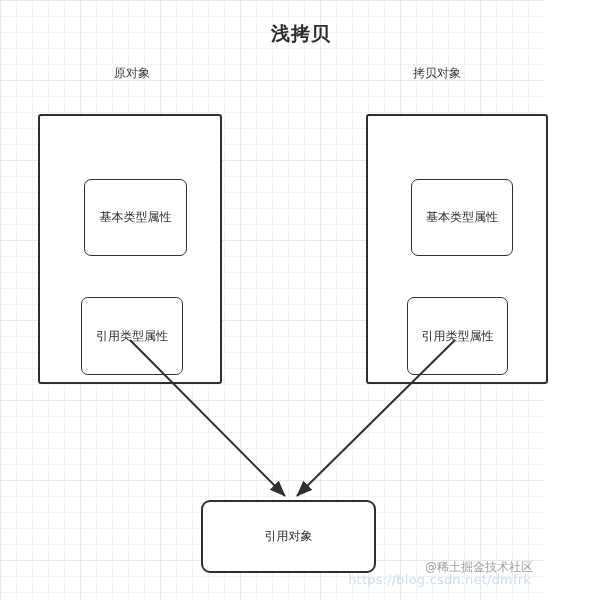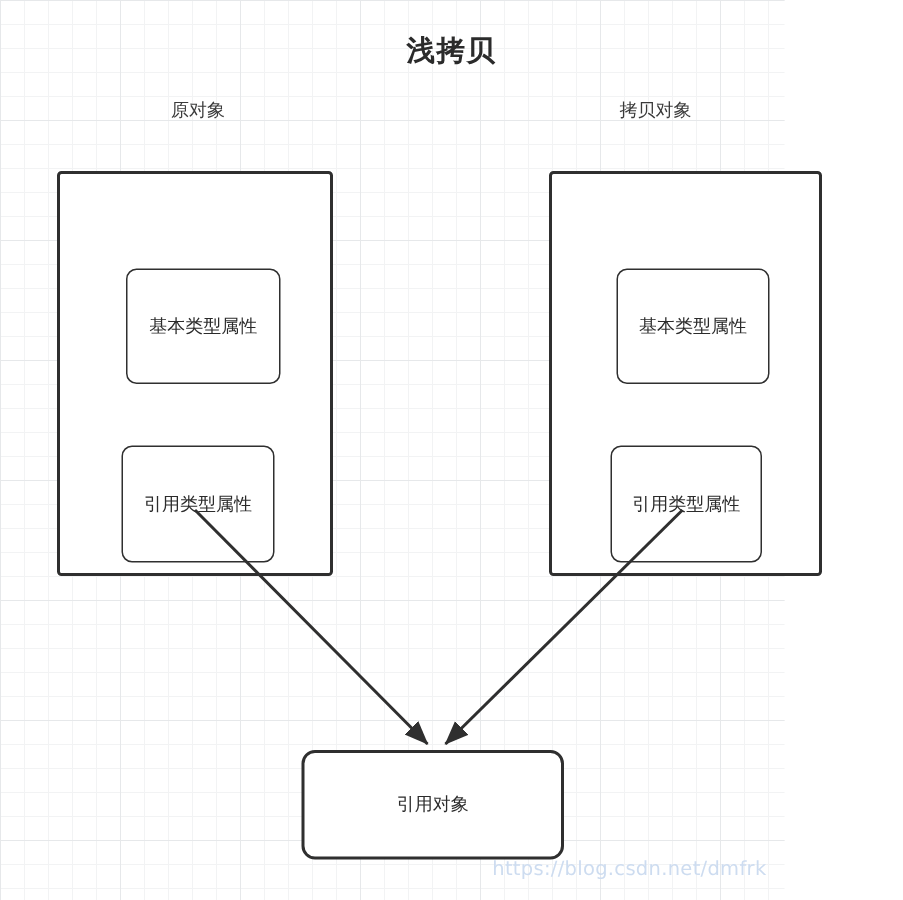--- a/index.html
+++ b/index.html
@@ -24,20 +24,21 @@
       linear-gradient(to right, #e6e8ea 1px, transparent 1px),
       linear-gradient(to bottom, #e6e8ea 1px, transparent 1px),
       linear-gradient(to right, #f2f3f4 1px, transparent 1px),
       linear-gradient(to bottom, #f2f3f4 1px, transparent 1px);
     background-size:
       80px 80px,
       80px 80px,
       16px 16px,
       16px 16px;
     background-position: 0 0, 0 0, 0 0, 0 0;
+    padding-left: 20px;
   }
 
   
   .diagram-title {
     position: absolute;
     left: 0;
     top: 21px;
     width: 602px;
     text-align: center;
     font-size: 19px;
@@ -169,14 +170,15 @@
       </marker>
     </defs>
 
     <line x1="130" y1="340" x2="285" y2="496" stroke="#2f2f2f" stroke-width="2" marker-end="url(#arrowhead)"></line>
 
     <line x1="455" y1="340" x2="297" y2="496" stroke="#2f2f2f" stroke-width="2" marker-end="url(#arrowhead)"></line>
   </svg>
 
   <div id="watermark-url">https://blog.csdn.net/dmfrk</div>
 
+  <div id="watermark-community">@稀土掘金技术社区</div>
 
 </div>
 
 </body></html>

